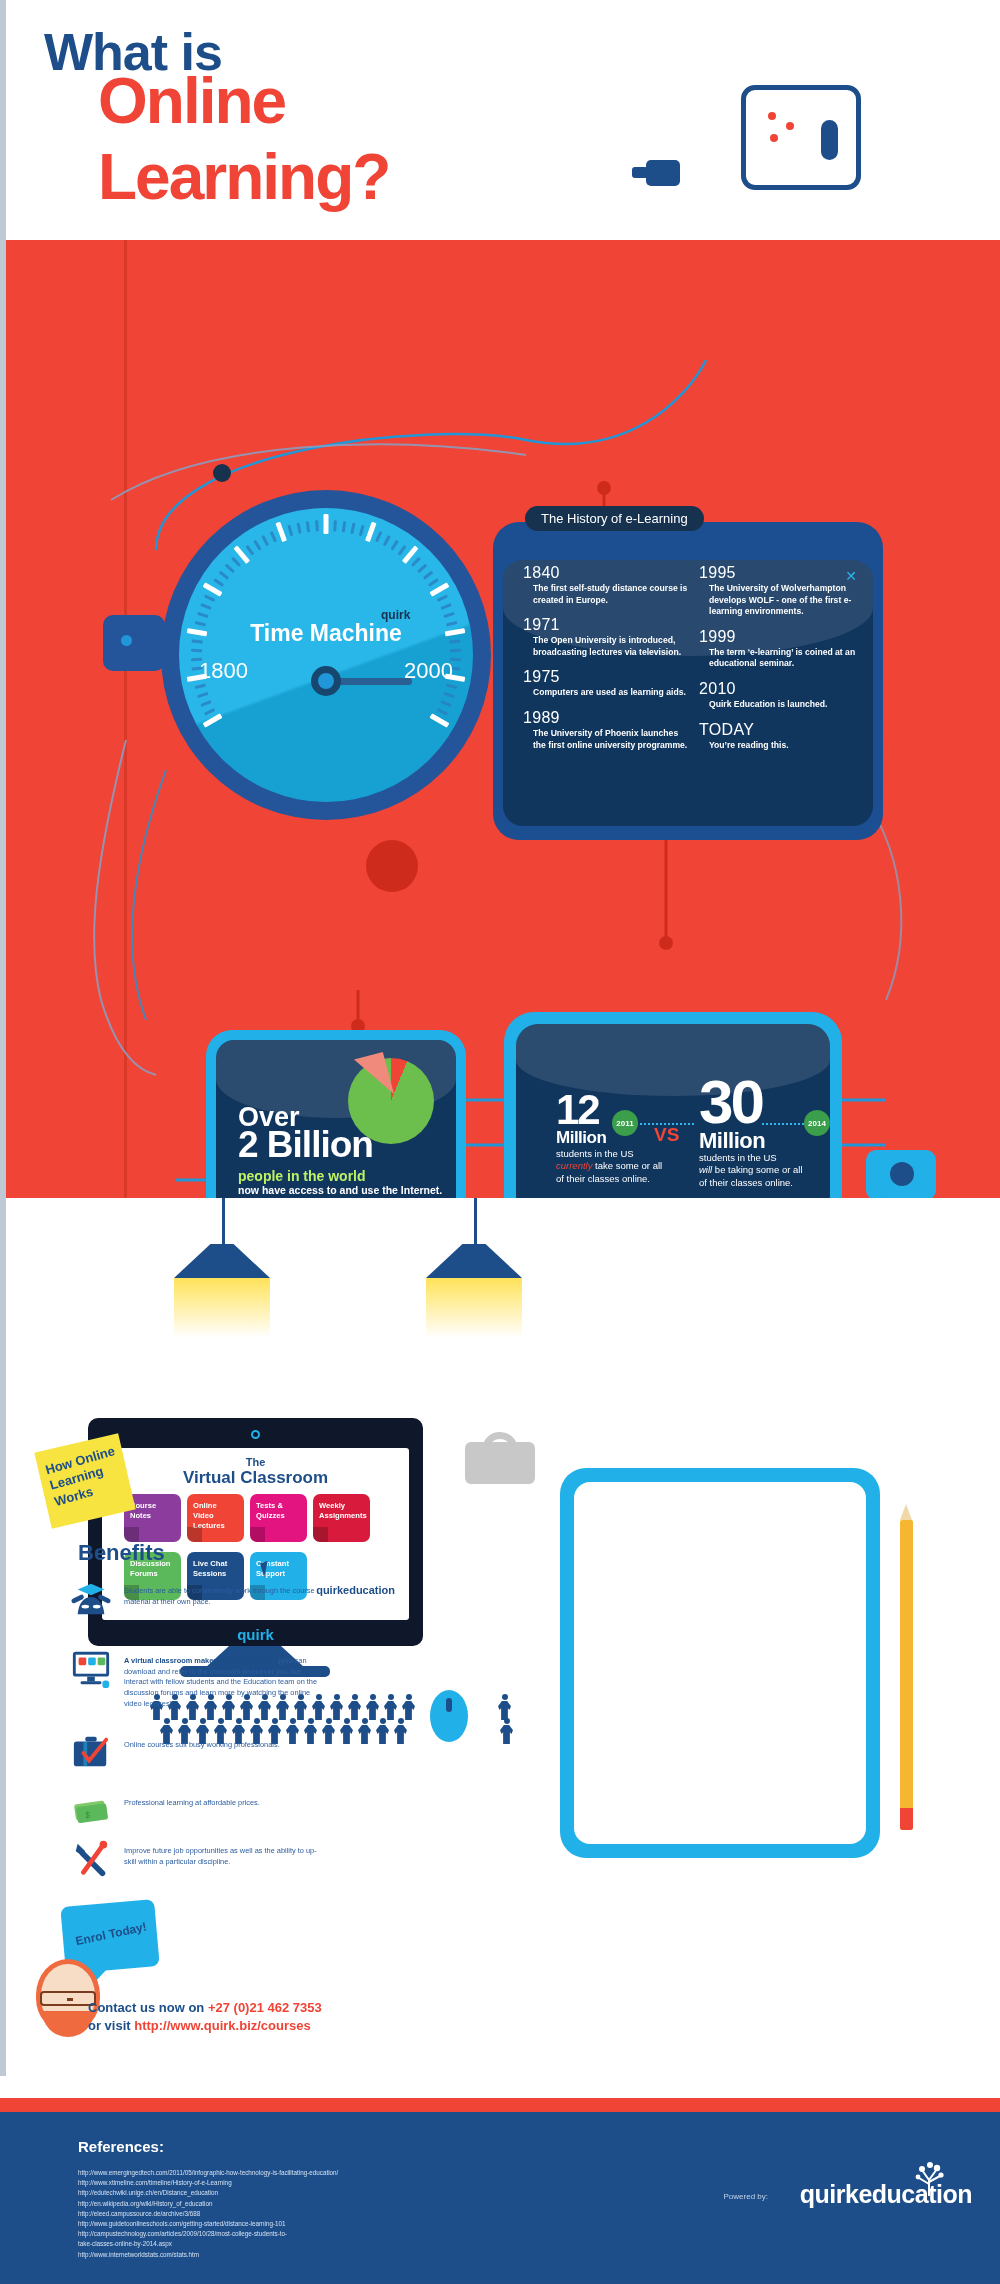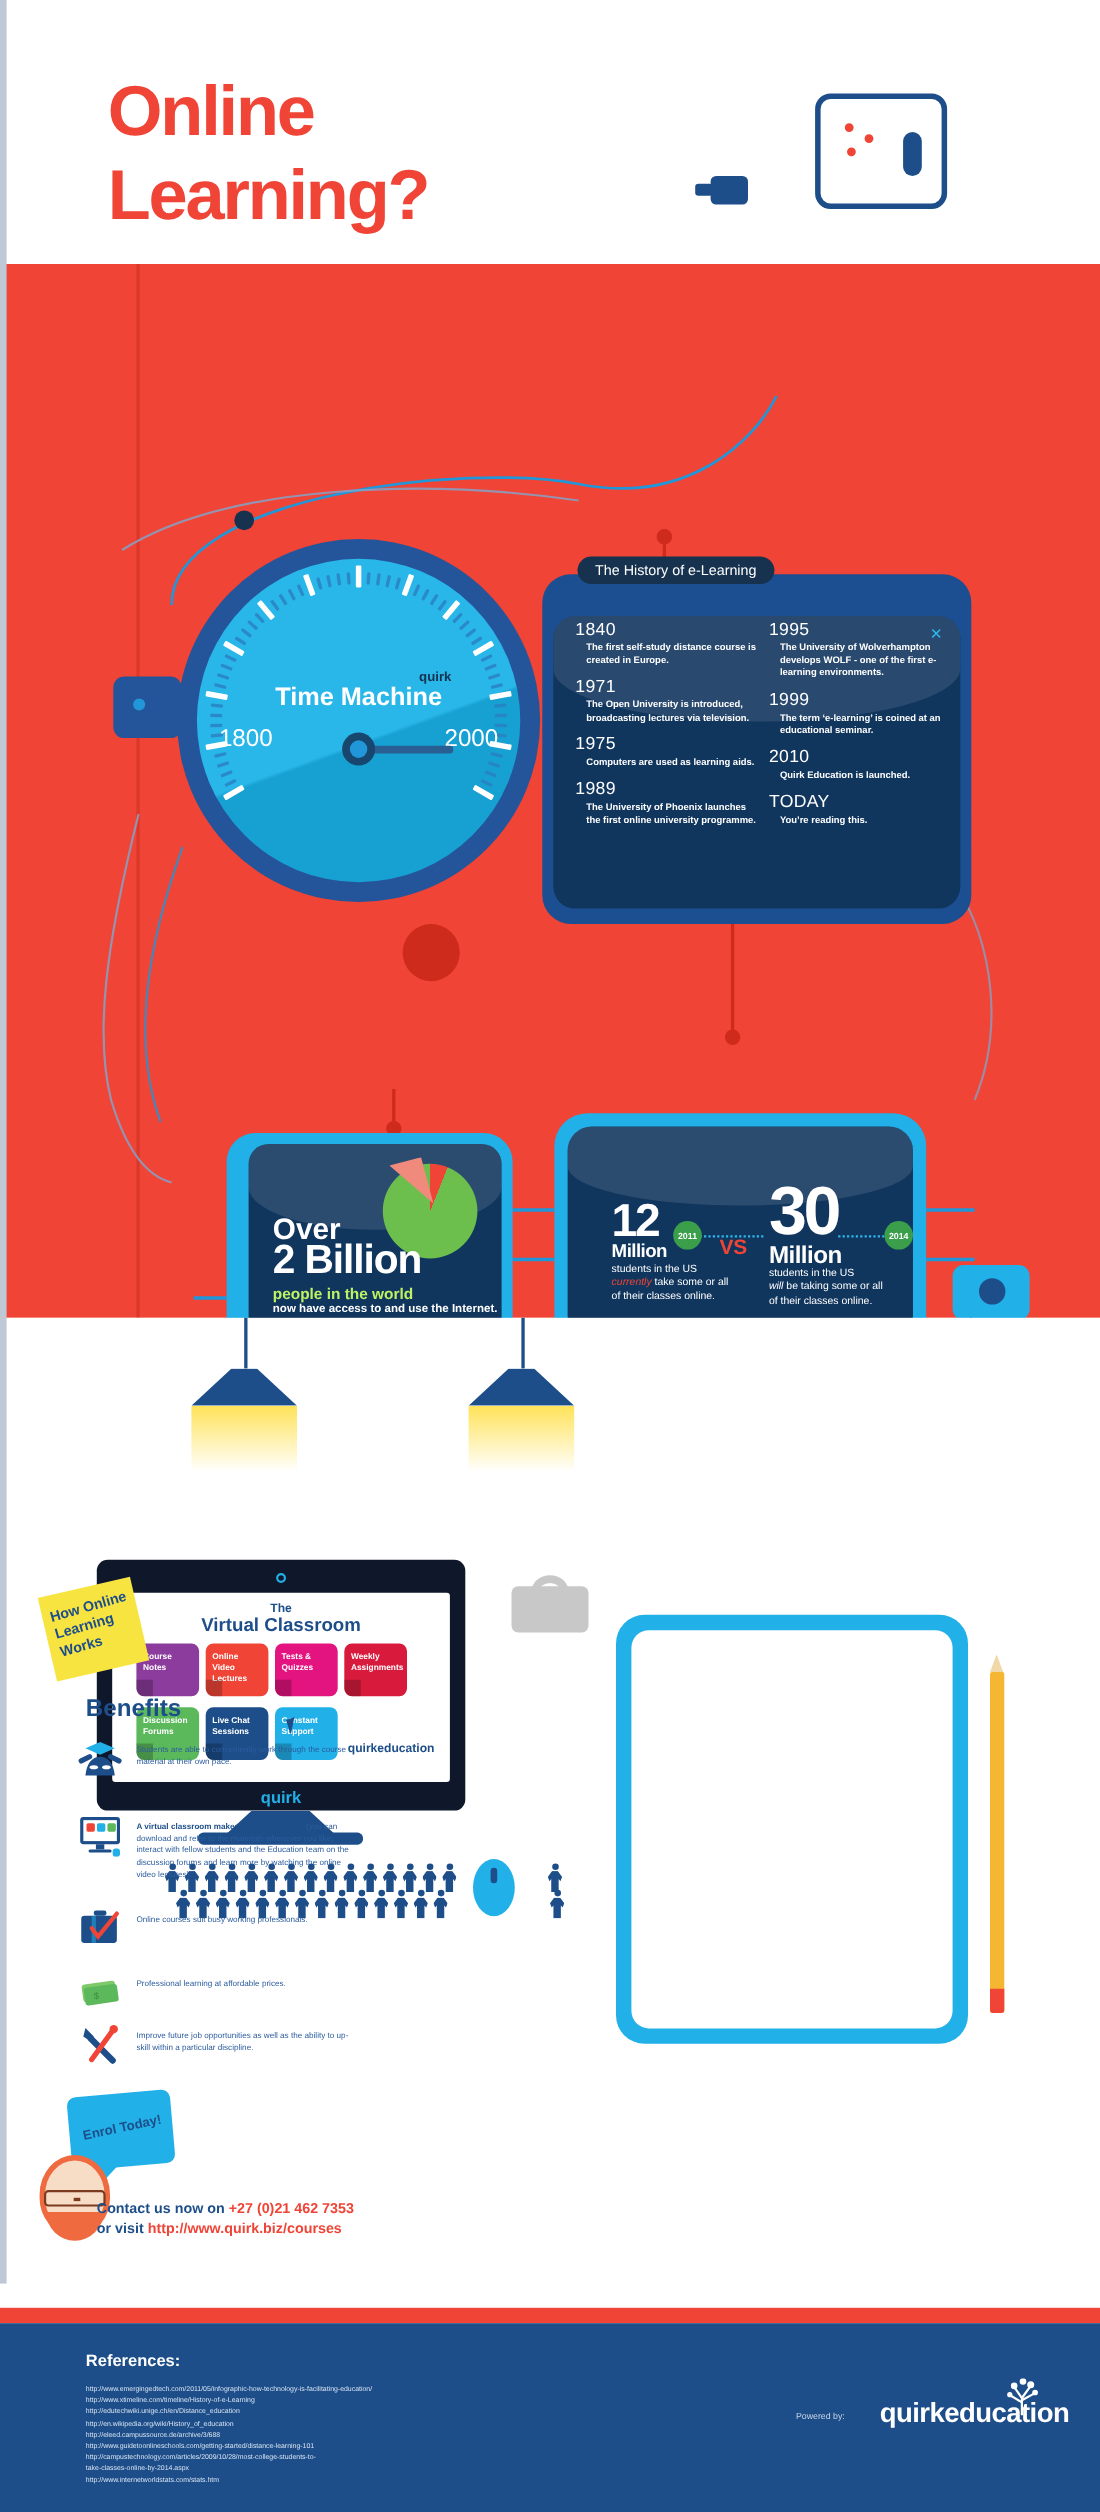--- a/index.html
+++ b/index.html
@@ -62,21 +62,21 @@
   .hist-col { position:absolute; top:4px; width:170px;}
   .hist-col.left{ left:20px;}
   .hist-col.right{ left:196px;}
   .ev { margin-bottom:10px;}
   .ev-y { color:#fff; font-size:16px; letter-spacing:.3px;}
   .ev-t { color:#fff; font-size:8.6px; font-weight:bold; line-height:1.35; margin-left:10px; margin-top:1px;}
 
   
   .statbox { position:absolute; left:200px; top:790px; width:260px; height:235px;
      background:#22b0e8; border-radius:26px; padding:10px;}
-  .statbox-in { position:absolute; inset:10px; background:#11365e; border-radius:18px; overflow:hidden;margin-left:10px;}
+  .statbox-in { position:absolute; inset:10px; background:#11365e; border-radius:18px; overflow:hidden;}
   .statbox-gloss{position:absolute;left:0;top:0;right:0;height:78px;background:rgba(255,255,255,.11);border-radius:18px 18px 55% 55%;}
   .pie { position:absolute; right:22px; top:18px; width:86px;height:86px;border-radius:50%;
      background:conic-gradient(#ef4436 0deg 22deg, #6cbe4d 22deg 360deg);}
   .pie-slice{position:absolute; right:62px; top:12px; width:40px;height:42px;
      background:#f08a7c; clip-path:polygon(100% 100%, 0 18%, 72% 0);}
   .sb-over{position:absolute;left:22px;top:62px;color:#fff;font-size:27px;font-weight:bold;}
   .sb-big {position:absolute;left:22px;top:84px;color:#fff;font-size:37px;font-weight:bold;letter-spacing:-1px;}
   .sb-red {position:absolute;left:22px;top:128px;color:#bef264;font-size:14px;font-weight:bold;}
   .sb-sub {position:absolute;left:22px;top:144px;color:#fff;font-size:10.5px;font-weight:bold;}
   .sb-96  {position:absolute;left:22px;top:160px;color:#fff;font-size:33px;font-weight:bold;letter-spacing:-1px;}
@@ -200,20 +200,21 @@
   .qlogo{position:absolute;right:28px;top:68px;color:#fff;font-size:25px;font-weight:bold;letter-spacing:-.5px;}
   .qlogo .light{font-weight:bold;}
   .tree{position:absolute;right:50px;top:50px;width:40px;height:34px;color:#fff;}
 </style>
 </head>
 <body>
 
 <div class="page">
 
   <div class="header">
+    <div class="hl1">What is</div>
     <div class="hl2">Online</div>
     <div class="hl3">Learning?</div>
 
     <div class="socket">
       <div class="sock-dot" style="left:22px;top:22px"></div>
       <div class="sock-dot" style="left:40px;top:32px"></div>
       <div class="sock-dot" style="left:24px;top:44px"></div>
       <div class="sock-pill"></div>
     </div>
     <div class="plug"></div>

